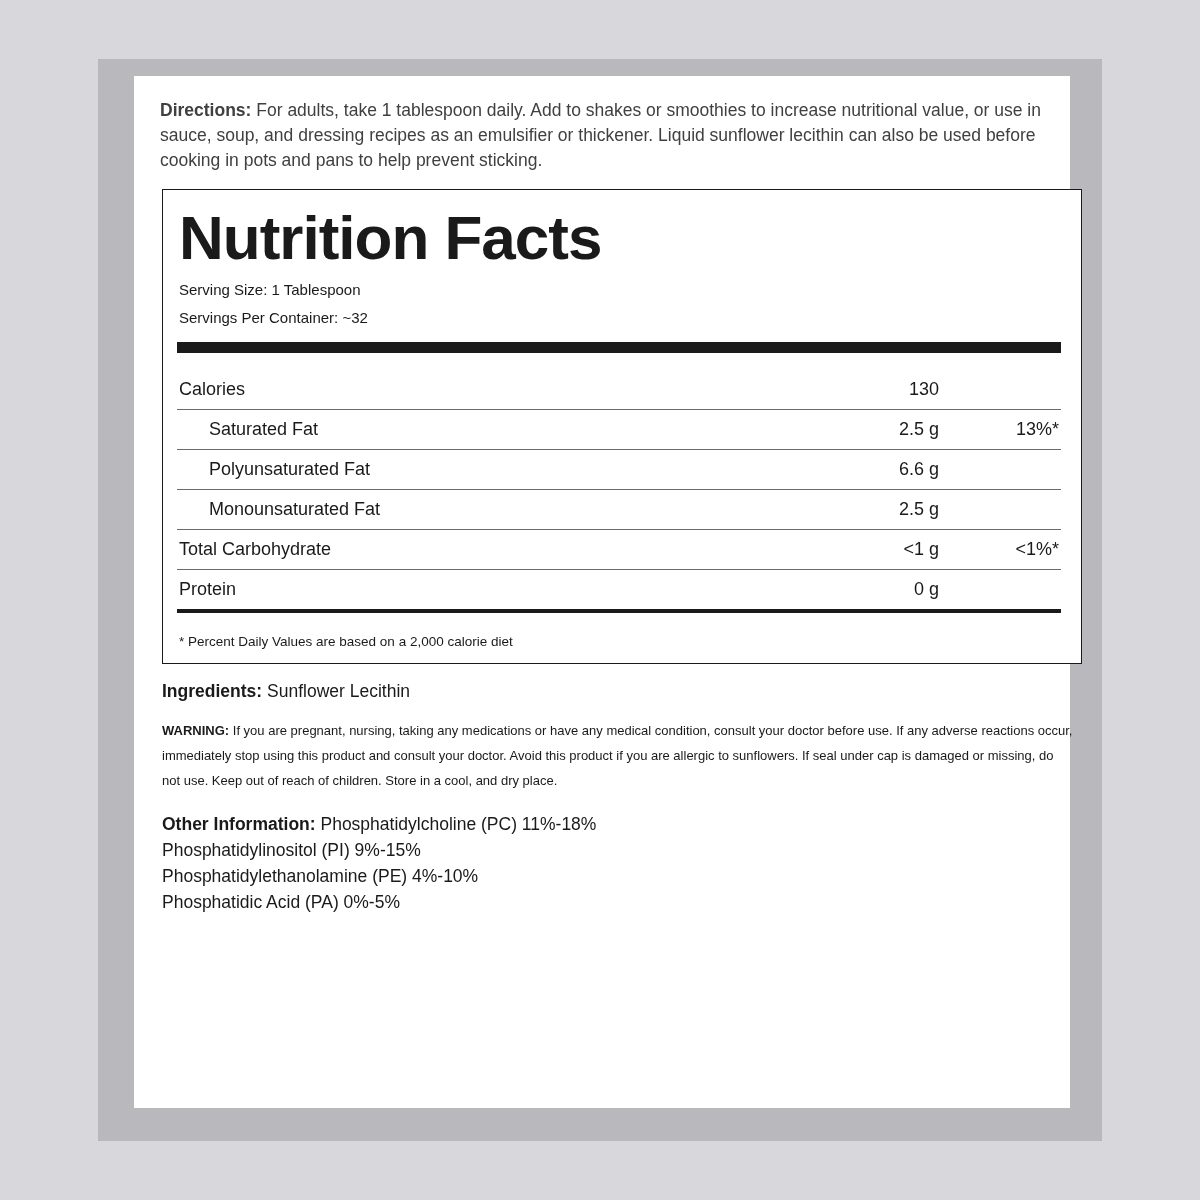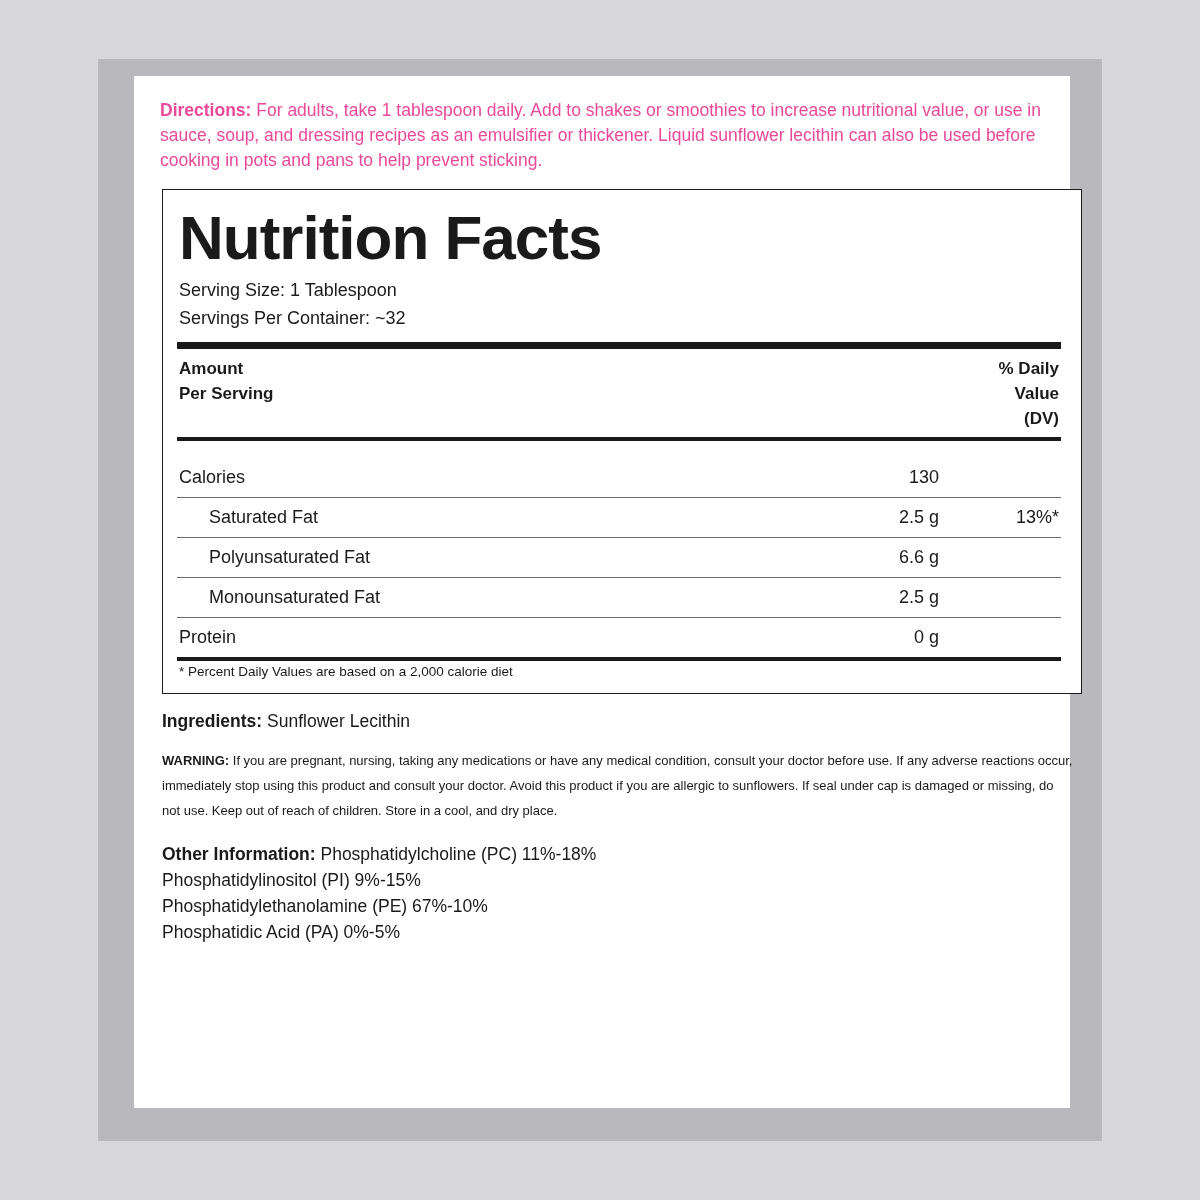--- a/index.html
+++ b/index.html
@@ -33,21 +33,21 @@
     top: 76px;
     width: 936px;
     height: 1032px;
     background: #ffffff;
     padding: 18px 22px 10px 22px;
   }
 
   .directions {
     font-size: 17.5px;
     line-height: 25px;
-    color: #ec4899;
+    color: #404040;
     margin: 4px 0 0 4px;
     width: 910px;
   }
   .directions b { font-weight: bold; }
 
   
   #nf-panel {
     position: relative;
     margin: 16px 0 0 6px;
     width: 920px;
@@ -57,21 +57,21 @@
   }
   .nf-title {
     font-family: "Liberation Sans", sans-serif;
     font-weight: bold;
     font-size: 62px;
     line-height: 72px;
     letter-spacing: -1px;
     margin: 4px 0 2px 2px;
   }
   .nf-serving {
-    font-size: 18px;
+    font-size: 15px;
     line-height: 28px;
     margin-left: 2px;
   }
   .rule-thick {
     border-bottom: 7px solid #1a1a1a;
     margin: 10px 0 0 0;
   }
   .rule-med {
     border-bottom: 4px solid #1a1a1a;
     margin: 0;
@@ -106,21 +106,21 @@
     vertical-align: baseline;
   }
   table.nf tr:last-child td { border-bottom: none; }
   td.nutrient { text-align: left; }
   td.nutrient.indent { padding-left: 32px; }
   td.amt { text-align: right; width: 180px; padding-right: 58px; }
   td.dv  { text-align: right; width: 120px; padding-right: 4px; }
 
   .footnote {
     font-size: 13.5px;
-    margin: 3px 0 0 2px;
+    margin: 21px 0 0 2px;
   }
 
   .ingredients {
     font-size: 17.5px;
     line-height: 26px;
     margin: 14px 0 0 6px;
   }
   .warning {
     font-size: 13px;
     line-height: 25px;
@@ -144,31 +144,20 @@
 
     <p class="directions"><b>Directions:</b><span> For adults, take 1 tablespoon daily. Add to shakes or smoothies to increase nutritional value, or use in sauce, soup, and dressing recipes as an emulsifier or thickener. Liquid sunflower lecithin can also be used before cooking in pots and pans to help prevent sticking.</span></p>
 
     <div id="nf-panel">
       <div class="nf-title">Nutrition Facts</div>
       <div class="nf-serving">Serving Size: 1 Tablespoon</div>
       <div class="nf-serving">Servings Per Container: ~32</div>
 
       <div class="rule-thick"></div>
 
-      <div class="amount-row">
-        <div class="amount-left">
-          <span>Amount</span><br>
-          <span>Per Serving</span>
-        </div>
-        <div class="amount-right">
-          <span>% Daily</span><br>
-          <span>Value</span><br>
-          <span>(DV)</span>
-        </div>
-      </div>
 
       <div class="rule-med"></div>
 
       <table class="nf">
         <tbody id="nf-body">
             <tr>
               <td class="nutrient">Calories</td>
               <td class="amt">130</td>
               <td class="dv"></td>
             </tr>
@@ -181,32 +170,37 @@
               <td class="nutrient indent">Polyunsaturated Fat</td>
               <td class="amt">6.6 g</td>
               <td class="dv"></td>
             </tr>
             <tr>
               <td class="nutrient indent">Monounsaturated Fat</td>
               <td class="amt">2.5 g</td>
               <td class="dv"></td>
             </tr>
             <tr>
+              <td class="nutrient">Total Carbohydrate</td>
+              <td class="amt">&lt;1 g</td>
+              <td class="dv">&lt;1%*</td>
+            </tr>
+            <tr>
               <td class="nutrient">Protein</td>
               <td class="amt">0 g</td>
               <td class="dv"></td>
             </tr>
           </tbody>
       </table>
 
       <div class="rule-med"></div>
 
       <div class="footnote">* Percent Daily Values are based on a 2,000 calorie diet</div>
     </div>
 
     <p class="ingredients"><b>Ingredients:</b><span> Sunflower Lecithin</span></p>
 
     <p class="warning"><b>WARNING:</b><span> If you are pregnant, nursing, taking any medications or have any medical condition, consult your doctor before use. If any adverse reactions occur, immediately stop using this product and consult your doctor. Avoid this product if you are allergic to sunflowers. If seal under cap is damaged or missing, do not use. Keep out of reach of children. Store in a cool, and dry place.</span></p>
 
-    <p class="other-info"><b>Other Information:</b><span id="other-lines"><span class=""> Phosphatidylcholine (PC) 11%-18%</span><span class="line">Phosphatidylinositol (PI) 9%-15%</span><span class="line">Phosphatidylethanolamine (PE) 67%-10%</span><span class="line">Phosphatidic Acid (PA) 0%-5%</span></span></p>
+    <p class="other-info"><b>Other Information:</b><span id="other-lines"><span class=""> Phosphatidylcholine (PC) 11%-18%</span><span class="line">Phosphatidylinositol (PI) 9%-15%</span><span class="line">Phosphatidylethanolamine (PE) 4%-10%</span><span class="line">Phosphatidic Acid (PA) 0%-5%</span></span></p>
 
   </div>
 </div>
 
 </body></html>

